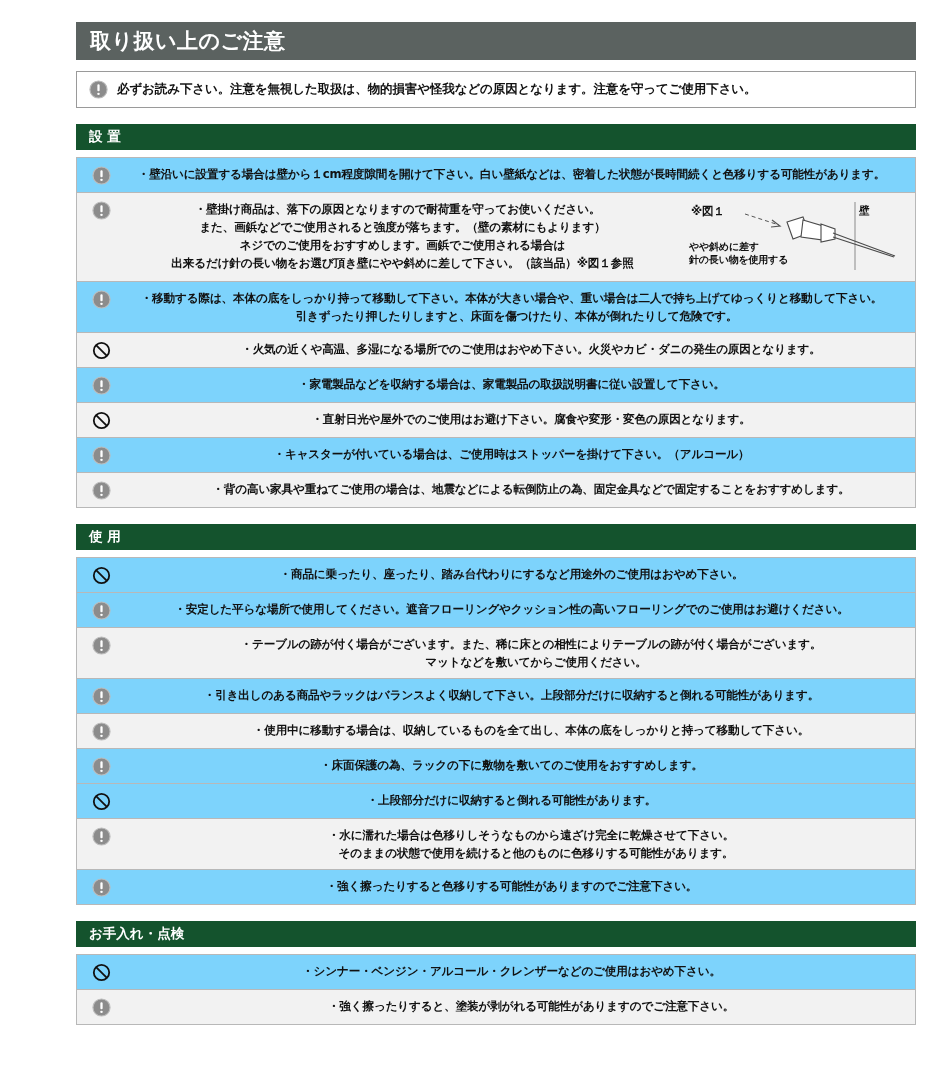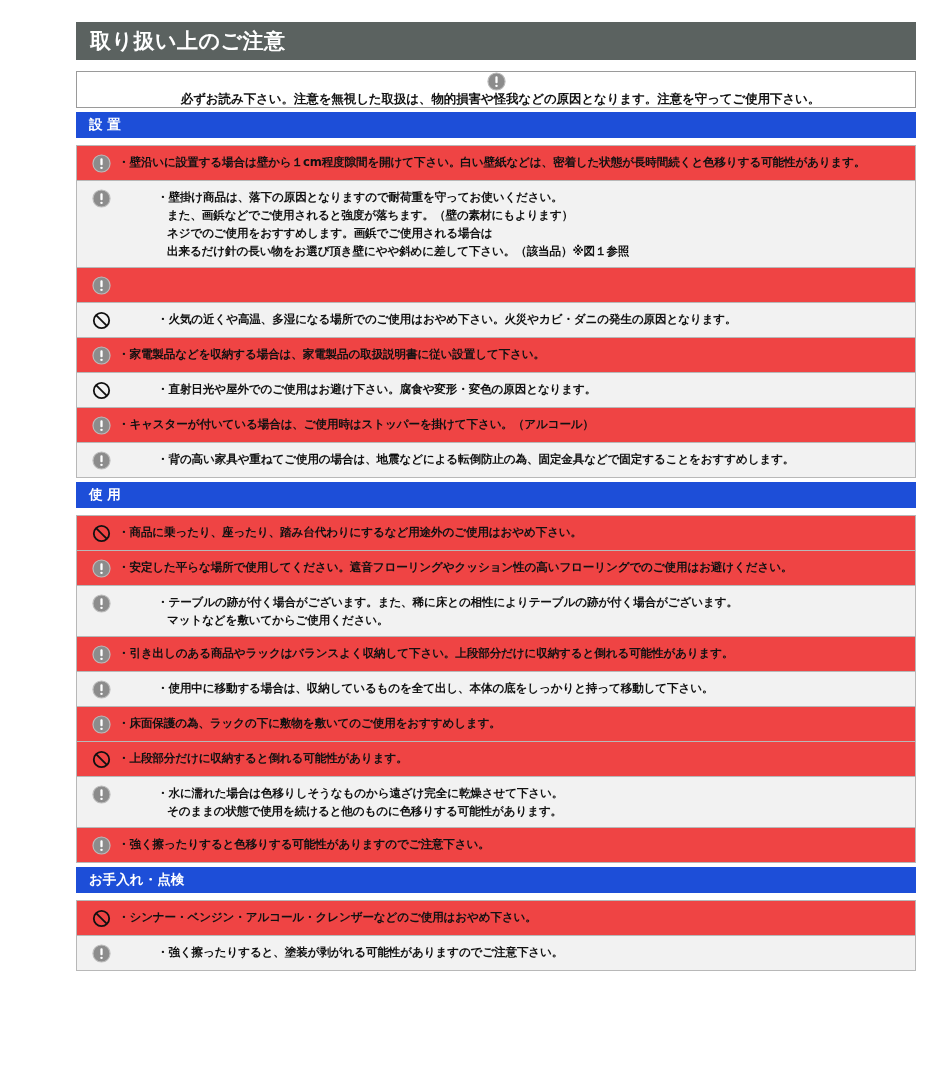--- a/index.html
+++ b/index.html
@@ -13,20 +13,21 @@
     font-family: "DejaVu Sans", "Liberation Sans", sans-serif;
     color: #111111;
     overflow: hidden;
   }
   .page {
     width: 944px;
     height: 888px;
     position: relative;
     box-sizing: border-box;
     padding: 22px 28px 0 76px;
+    text-align: center;
   }
 
   
   .title-bar {
     background: #5b6260;
     height: 38px;
     display: flex;
     align-items: center;
     padding: 0 14px;
     box-sizing: border-box;
@@ -42,59 +43,58 @@
   
   .lead-box {
     margin-top: 11px;
     border: 1px solid #9a9a9a;
     background: #ffffff;
     height: 37px;
     display: flex;
     align-items: center;
     padding: 0 12px;
     box-sizing: border-box;
-    flex-direction: column;
   }
   .lead-box .lead-text {
     font-size: 12.5px;
     font-weight: bold;
     letter-spacing: -0.1px;
     margin-left: 9px;
     white-space: nowrap;
   }
 
   
   .section-bar {
-    background: #1d4ed8;
+    background: #14532d;
     height: 26px;
     display: flex;
     align-items: center;
     padding: 0 13px;
     box-sizing: border-box;
-    margin-top: 4px;
+    margin-top: 16px;
   }
   .section-bar .section-text {
     color: #ffffff;
     font-size: 13.5px;
     font-weight: bold;
     line-height: 1;
   }
 
   
   .rows {
     border: 1px solid #b8b8b8;
     border-top: none;
     box-sizing: border-box;
     margin-top: 7px;
   }
   .row {
     display: flex;
     align-items: flex-start;
     border-top: 1px solid #b8b8b8;
-    background: #ef4444;
+    background: #7dd3fc;
     box-sizing: border-box;
     padding: 7px 10px 7px 12px;
     min-height: 19px;
     position: relative;
   }
   .row.shaded { background: #f2f2f2; gap: 39px; }
 
   .row .icon-cell {
     flex: 0 0 24px;
     display: flex;
@@ -217,31 +217,51 @@
                 <circle cx="10" cy="14.6" r="1.3" fill="#ffffff"></circle>
               </svg>
             </span>
           </div>
           <div class="text-cell">
             <div class="line">・壁掛け商品は、落下の原因となりますので耐荷重を守ってお使いください。</div>
             <div class="line indent">また、画鋲などでご使用されると強度が落ちます。（壁の素材にもよります）</div>
             <div class="line indent">ネジでのご使用をおすすめします。画鋲でご使用される場合は</div>
             <div class="line indent">出来るだけ針の長い物をお選び頂き壁にやや斜めに差して下さい。（該当品）※図１参照</div>
           </div>
-        </div>
-        <div class="row">
-          <div class="icon-cell">
-            <span>
-              <svg class="ico" viewBox="0 0 20 20">
-                <circle cx="10" cy="10" r="9" fill="#8c8c8c"></circle>
-                <circle cx="10" cy="10" r="9" fill="none" stroke="#bcbcbc" stroke-width="1.2"></circle>
-                <rect x="8.8" y="4.6" width="2.4" height="7.2" rx="1.1" fill="#ffffff"></rect>
-                <circle cx="10" cy="14.6" r="1.3" fill="#ffffff"></circle>
-              </svg>
-            </span>
+          <div class="figure-cell">
+            <svg class="figsvg" width="232" height="74" viewBox="0 0 232 74">
+              <line x1="172" y1="2" x2="172" y2="70" stroke="#8a8a8a" stroke-width="1"></line>
+              <line x1="62" y1="14" x2="96" y2="25" stroke="#555" stroke-width="1" stroke-dasharray="4 3"></line>
+              <polyline points="89,20 97,26 88,27" fill="none" stroke="#555" stroke-width="1.2"></polyline>
+              <polygon points="104,22 120,17 126,33 110,39" fill="#ffffff" stroke="#4a4a4a" stroke-width="1.1"></polygon>
+              <polygon points="120,20 140,26 140,40 118,37" fill="#ffffff" stroke="#4a4a4a" stroke-width="1.1"></polygon>
+              <polygon points="138,24 152,29 152,39 138,42" fill="#ffffff" stroke="#4a4a4a" stroke-width="1.1"></polygon>
+              <line x1="150" y1="33" x2="212" y2="56" stroke="#4a4a4a" stroke-width="1.1"></line>
+              <line x1="150" y1="37" x2="211" y2="57" stroke="#4a4a4a" stroke-width="1.1"></line>
+            </svg>
+            <div class="fig-label">※図１</div>
+            <div class="wall-label">壁</div>
+            <div class="cap cap1">やや斜めに差す</div>
+            <div class="cap cap2">針の長い物を使用する</div>
+          </div>
+        </div>
+        <div class="row">
+          <div class="icon-cell">
+            <span>
+              <svg class="ico" viewBox="0 0 20 20">
+                <circle cx="10" cy="10" r="9" fill="#8c8c8c"></circle>
+                <circle cx="10" cy="10" r="9" fill="none" stroke="#bcbcbc" stroke-width="1.2"></circle>
+                <rect x="8.8" y="4.6" width="2.4" height="7.2" rx="1.1" fill="#ffffff"></rect>
+                <circle cx="10" cy="14.6" r="1.3" fill="#ffffff"></circle>
+              </svg>
+            </span>
+          </div>
+          <div class="text-cell">
+            <div class="line">・移動する際は、本体の底をしっかり持って移動して下さい。本体が大きい場合や、重い場合は二人で持ち上げてゆっくりと移動して下さい。</div>
+            <div class="line indent">引きずったり押したりしますと、床面を傷つけたり、本体が倒れたりして危険です。</div>
           </div>
         </div>
         <div class="row shaded">
           <div class="icon-cell">
             <span>
               <svg class="ico" viewBox="0 0 20 20">
                 <circle cx="10" cy="10" r="8.1" fill="none" stroke="#111111" stroke-width="1.9"></circle>
                 <line x1="4.3" y1="4.3" x2="15.7" y2="15.7" stroke="#111111" stroke-width="1.9"></line>
               </svg>
             </span>

